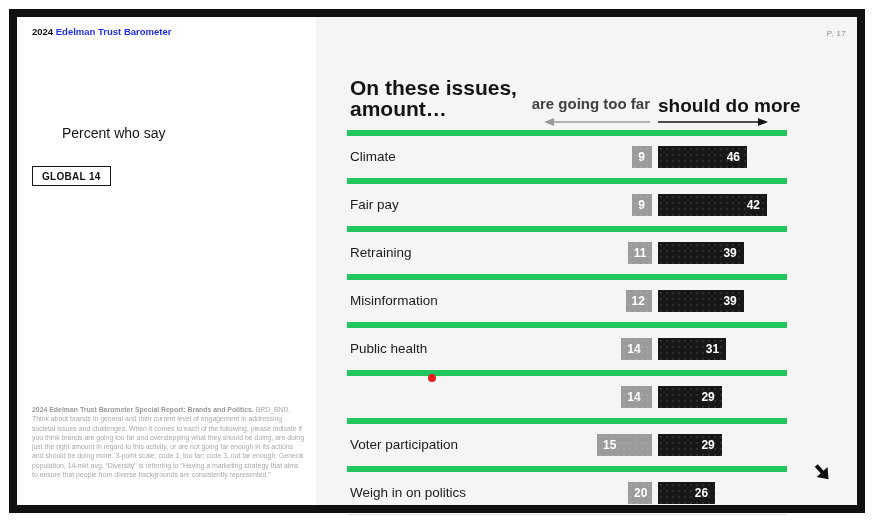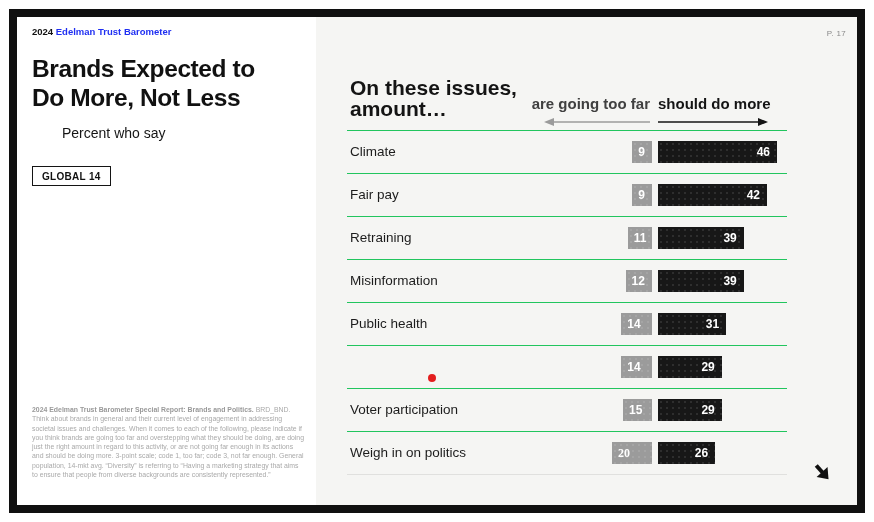--- a/index.html
+++ b/index.html
@@ -29,27 +29,27 @@
   }
   .footnote{
     position:absolute;left:15px;top:388px;width:272px;
     font-size:6.9px;line-height:9.3px;color:#a9a9a9;
   }
   .footnote b{color:#999;}
 
   
   .chart-heading{position:absolute;left:333px;top:60px;font-size:21px;line-height:21px;font-weight:bold;color:#141414;}
   .col-head-left{position:absolute;right:207px;top:78px;font-size:15px;font-weight:bold;color:#404040;white-space:nowrap;}
-  .col-head-right{position:absolute;left:641px;top:78px;font-size:15px;font-weight:bold;color:#141414;white-space:nowrap;}
+  .col-head-right{position:absolute;left:641px;top:78px;font-size:19px;font-weight:bold;color:#141414;white-space:nowrap;}
   .arrow-left{position:absolute;left:527px;top:100px;}
   .arrow-right{position:absolute;left:641px;top:100px;}
 
   
   .chart-rows{position:absolute;left:330px;top:113px;width:440px;border-bottom:1px solid #e0e0de;}
-  .chart-row{position:relative;height:42px;border-top:1px solid #22c55e;}
+  .chart-row{position:relative;height:42px;border-top:6px solid #22c55e;}
   .row-label{position:absolute;left:3px;top:0;line-height:42px;font-size:13.5px;color:#1c1c1c;}
   .bar{
     position:absolute;top:10px;height:22px;line-height:22px;box-sizing:border-box;
     font-size:12px;font-weight:bold;color:#ffffff;
     background-image:radial-gradient(circle, rgba(255,255,255,.10) .7px, transparent .9px);
     background-size:6px 6px;
   }
   .bar-left{right:135px;background-color:#9b9b9b;text-align:left;padding-left:6px;}
   .bar-right{left:311px;background-color:#171717;text-align:right;padding-right:7px;}
 
@@ -62,24 +62,20 @@
 <div class="frame">
   <div class="slide">
     <div class="gray-panel"></div>
 
     <div class="brand">
       <span>2024</span>
       <span class="blue">Edelman Trust Barometer</span>
     </div>
     <div class="page-num">P. 17</div>
 
-    <div class="title">
-      <div>Brands Expected to</div>
-      <div>Do More, Not Less</div>
-    </div>
     <div class="subtitle">Percent who say</div>
     <div class="badge">GLOBAL 14</div>
     <div class="footnote"><b>2024 Edelman Trust Barometer Special Report: Brands and Politics.</b><span> BRD_BND. Think about brands in general and their current level of engagement in addressing societal issues and challenges. When it comes to each of the following, please indicate if you think brands are going too far and overstepping what they should be doing, are doing just the right amount in regard to this activity, or are not going far enough in its actions and should be doing more. 3-point scale; code 1, too far; code 3, not far enough. General population, 14-mkt avg. “Diversity” is referring to “Having a marketing strategy that aims to ensure that people from diverse backgrounds are consistently represented.”</span></div>
 
     <div class="chart-heading">
       <div>On these issues,</div>
       <div>amount…</div>
     </div>
     <div class="col-head-left">are going too far</div>
     <div class="col-head-right">should do more</div>
@@ -90,21 +86,21 @@
     </svg>
     <svg class="arrow-right" width="111" height="10" viewBox="0 0 111 10">
       <line x1="0" y1="5" x2="101" y2="5" stroke="#141414" stroke-width="1.6"></line>
       <polygon points="110,5 100,1 100,9" fill="#141414"></polygon>
     </svg>
 
     <div class="chart-rows">
         <div class="chart-row">
           <div class="row-label">Climate</div>
           <div class="bar bar-left" style="width: 19.8px;">9</div>
-          <div class="bar bar-right" style="width: 119px;">46</div>
+          <div class="bar bar-right" style="width: 89px;">46</div>
         </div>
         <div class="chart-row">
           <div class="row-label">Fair pay</div>
           <div class="bar bar-left" style="width: 19.8px;">9</div>
           <div class="bar bar-right" style="width: 109px;">42</div>
         </div>
         <div class="chart-row">
           <div class="row-label">Retraining</div>
           <div class="bar bar-left" style="width: 24.2px;">11</div>
           <div class="bar bar-right" style="width: 85.8px;">39</div>
@@ -118,26 +114,26 @@
           <div class="row-label">Public health</div>
           <div class="bar bar-left" style="width: 30.8px;">14</div>
           <div class="bar bar-right" style="width: 68.2px;">31</div>
         </div>
         <div class="chart-row">
           <div class="bar bar-left" style="width: 30.8px;">14</div>
           <div class="bar bar-right" style="width: 63.8px;">29</div>
         </div>
         <div class="chart-row">
           <div class="row-label">Voter participation</div>
-          <div class="bar bar-left" style="width: 29px;">15</div>
+          <div class="bar bar-left" style="width: 55px;">15</div>
           <div class="bar bar-right" style="width: 63.8px;">29</div>
         </div>
         <div class="chart-row">
           <div class="row-label">Weigh in on politics</div>
-          <div class="bar bar-left" style="width: 40px; font-family: Liberation Serif, serif;">20</div>
+          <div class="bar bar-left" style="width: 24px;">20</div>
           <div class="bar bar-right" style="width: 57.2px;">26</div>
         </div>
       </div>
 
     <div class="red-dot"></div>
 
     <svg class="next-arrow" viewBox="0 0 24 24">
       <g transform="rotate(48 12 12)" fill="#101010">
         <rect x="1" y="9.8" width="11" height="4.4"></rect>
         <polygon points="10.5,4 21,12 10.5,20"></polygon>

